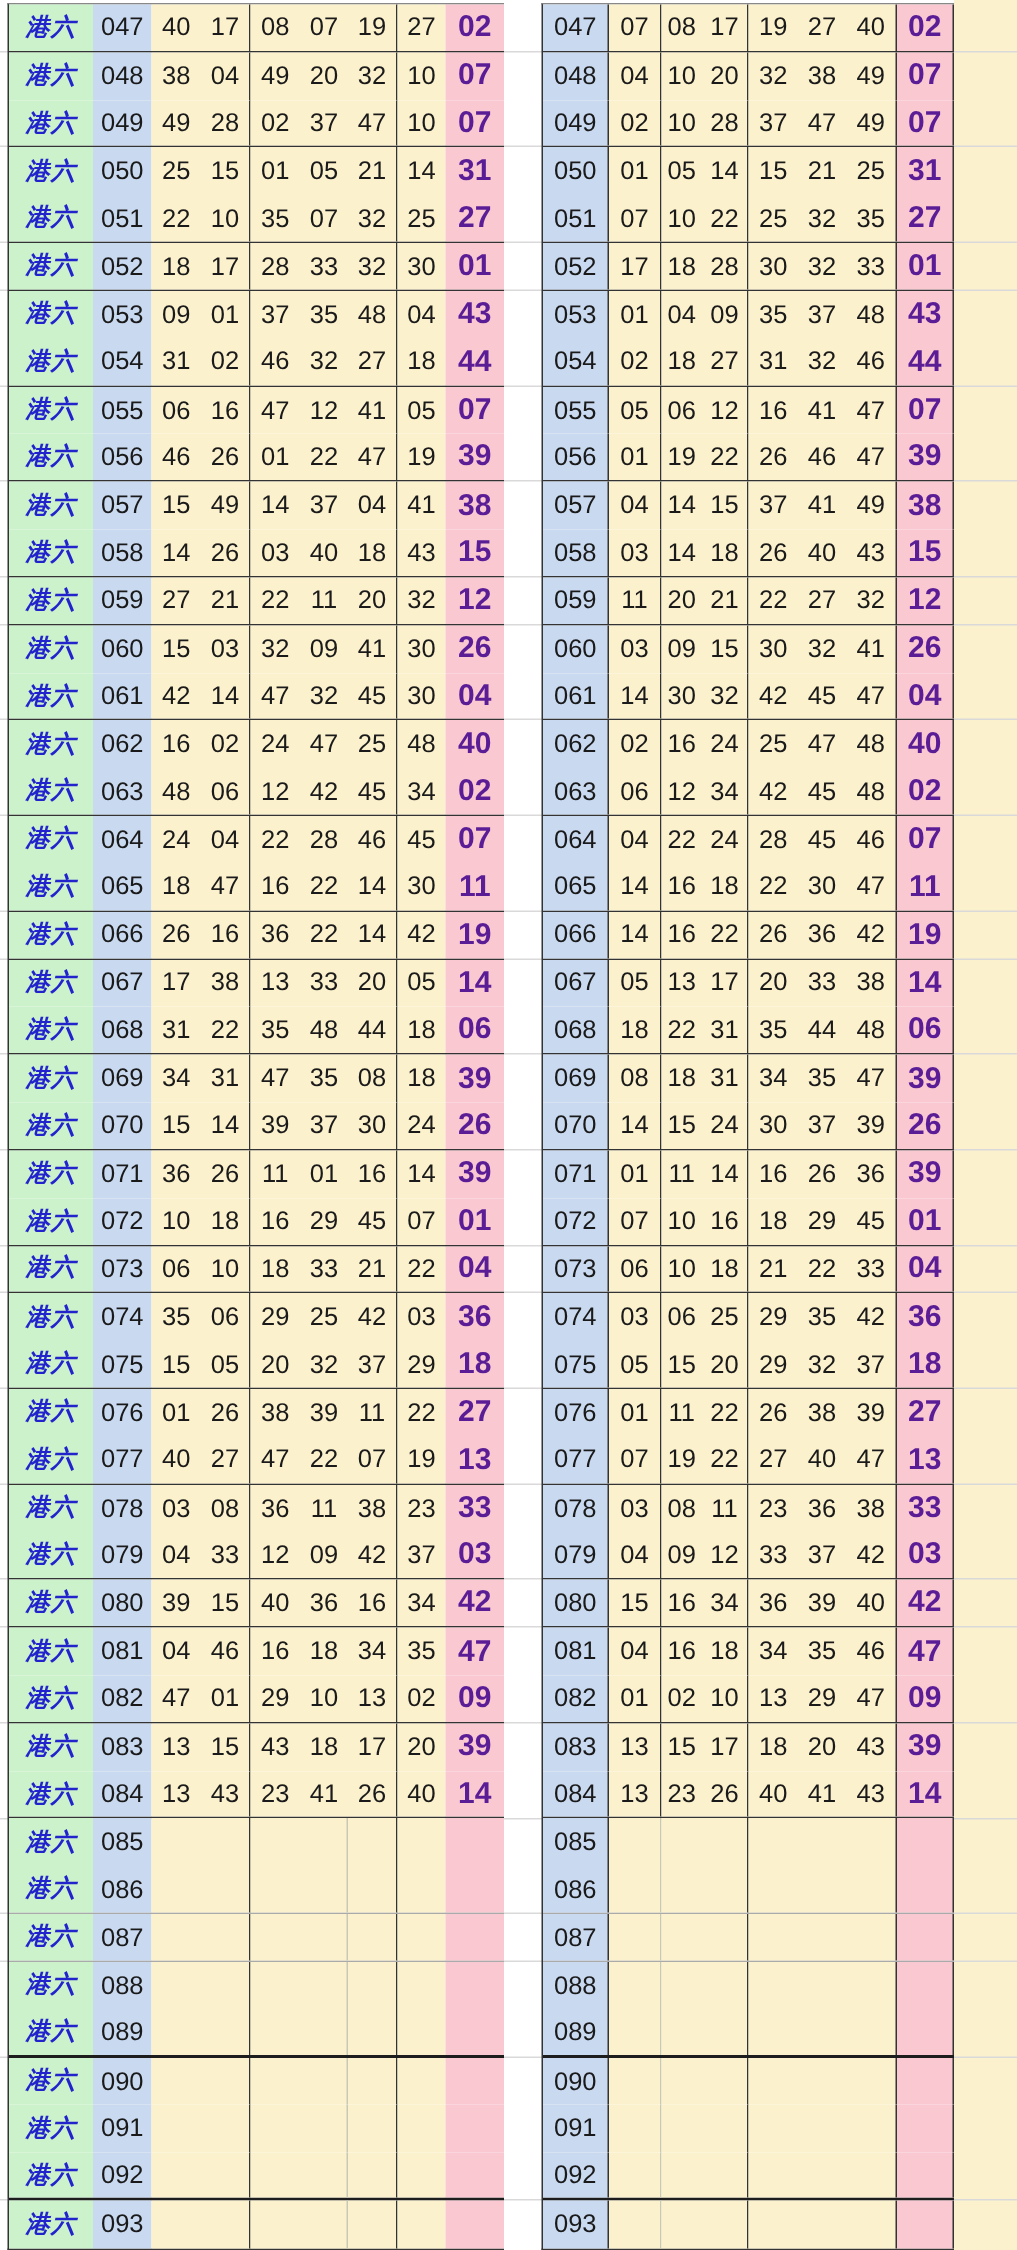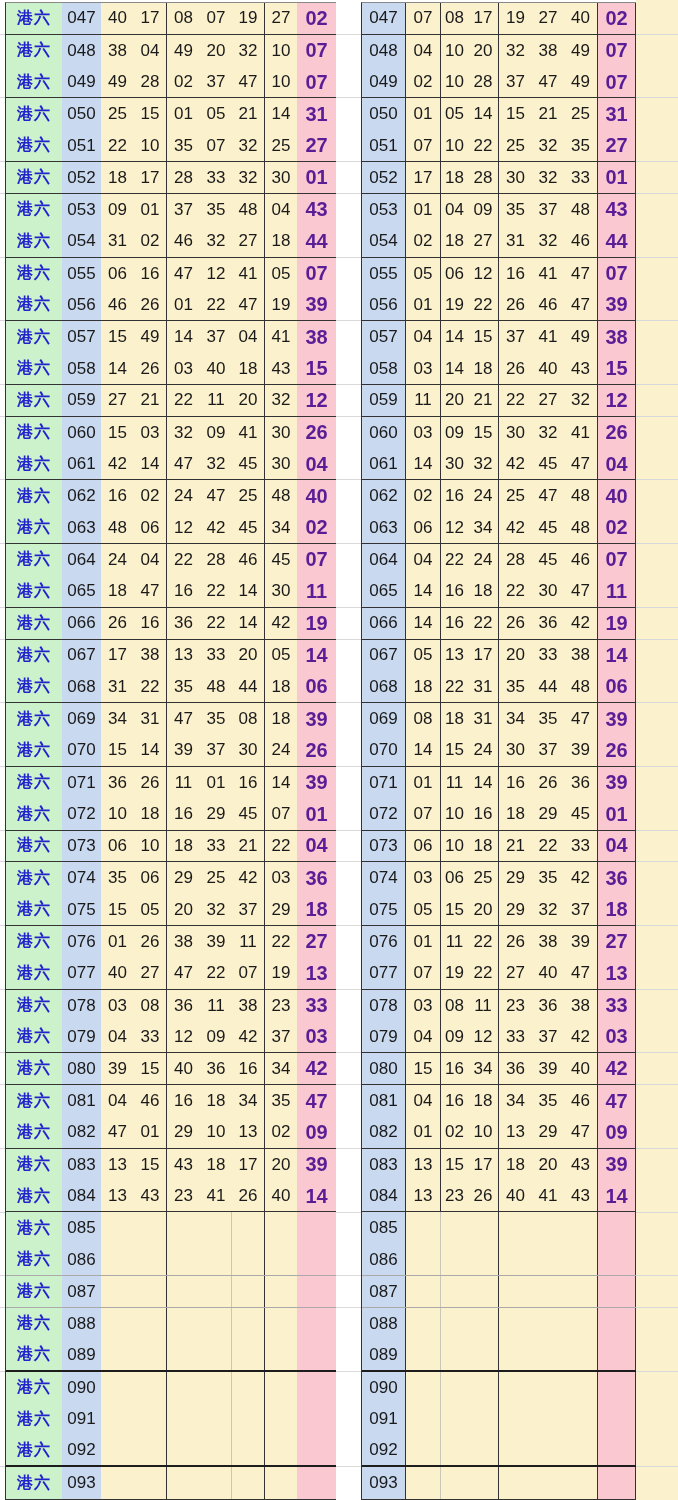--- a/index.html
+++ b/index.html
@@ -15,21 +15,21 @@
   .lotto-table{position:absolute;top:2px;z-index:2;border-left:1px solid var(--bdark);
                border-top:1px solid var(--btop);border-bottom:1px solid var(--bdark);}
   #left-table{left:5px;width:330px;}
   #right-table{left:361px;width:274px;}
   .row{display:flex;height:31.83px;align-items:center;box-sizing:border-box;}
   .row.sep-normal{border-bottom:1px solid var(--bdark);}
   .row.sep-light{border-bottom:1px solid var(--blight);}
   .row.sep-heavy{border-bottom:2px solid var(--bheavy);}
   .cell{height:100%;display:flex;align-items:center;justify-content:center;
         box-sizing:border-box;flex:0 0 auto;font-size:17px;color:var(--num);}
-  .c-label{width:56px;background:var(--green);color:var(--label);font-weight:bold;font-size:16px;letter-spacing:1px;}
+  .c-label{width:56px;background:var(--green);color:var(--label);font-weight:bold;font-size:16px;letter-spacing:1px;font-style:italic;}
   .c-issue{width:39px;background:var(--blue);}
   .c-num{background:var(--cream);}
   .c-special{background:var(--pink);color:var(--special);font-weight:bold;font-size:20px;}
   .bd{border-right:1px solid var(--bdark);}
   .bl{border-right:1px solid #c8c8b8;}
   
   .L0{width:33px}.L1{width:33px}.L2{width:33px}.L3{width:32px}.L4{width:33px}.L5{width:32px}
   .LS{width:39px}
   
   .RI{width:44px}

